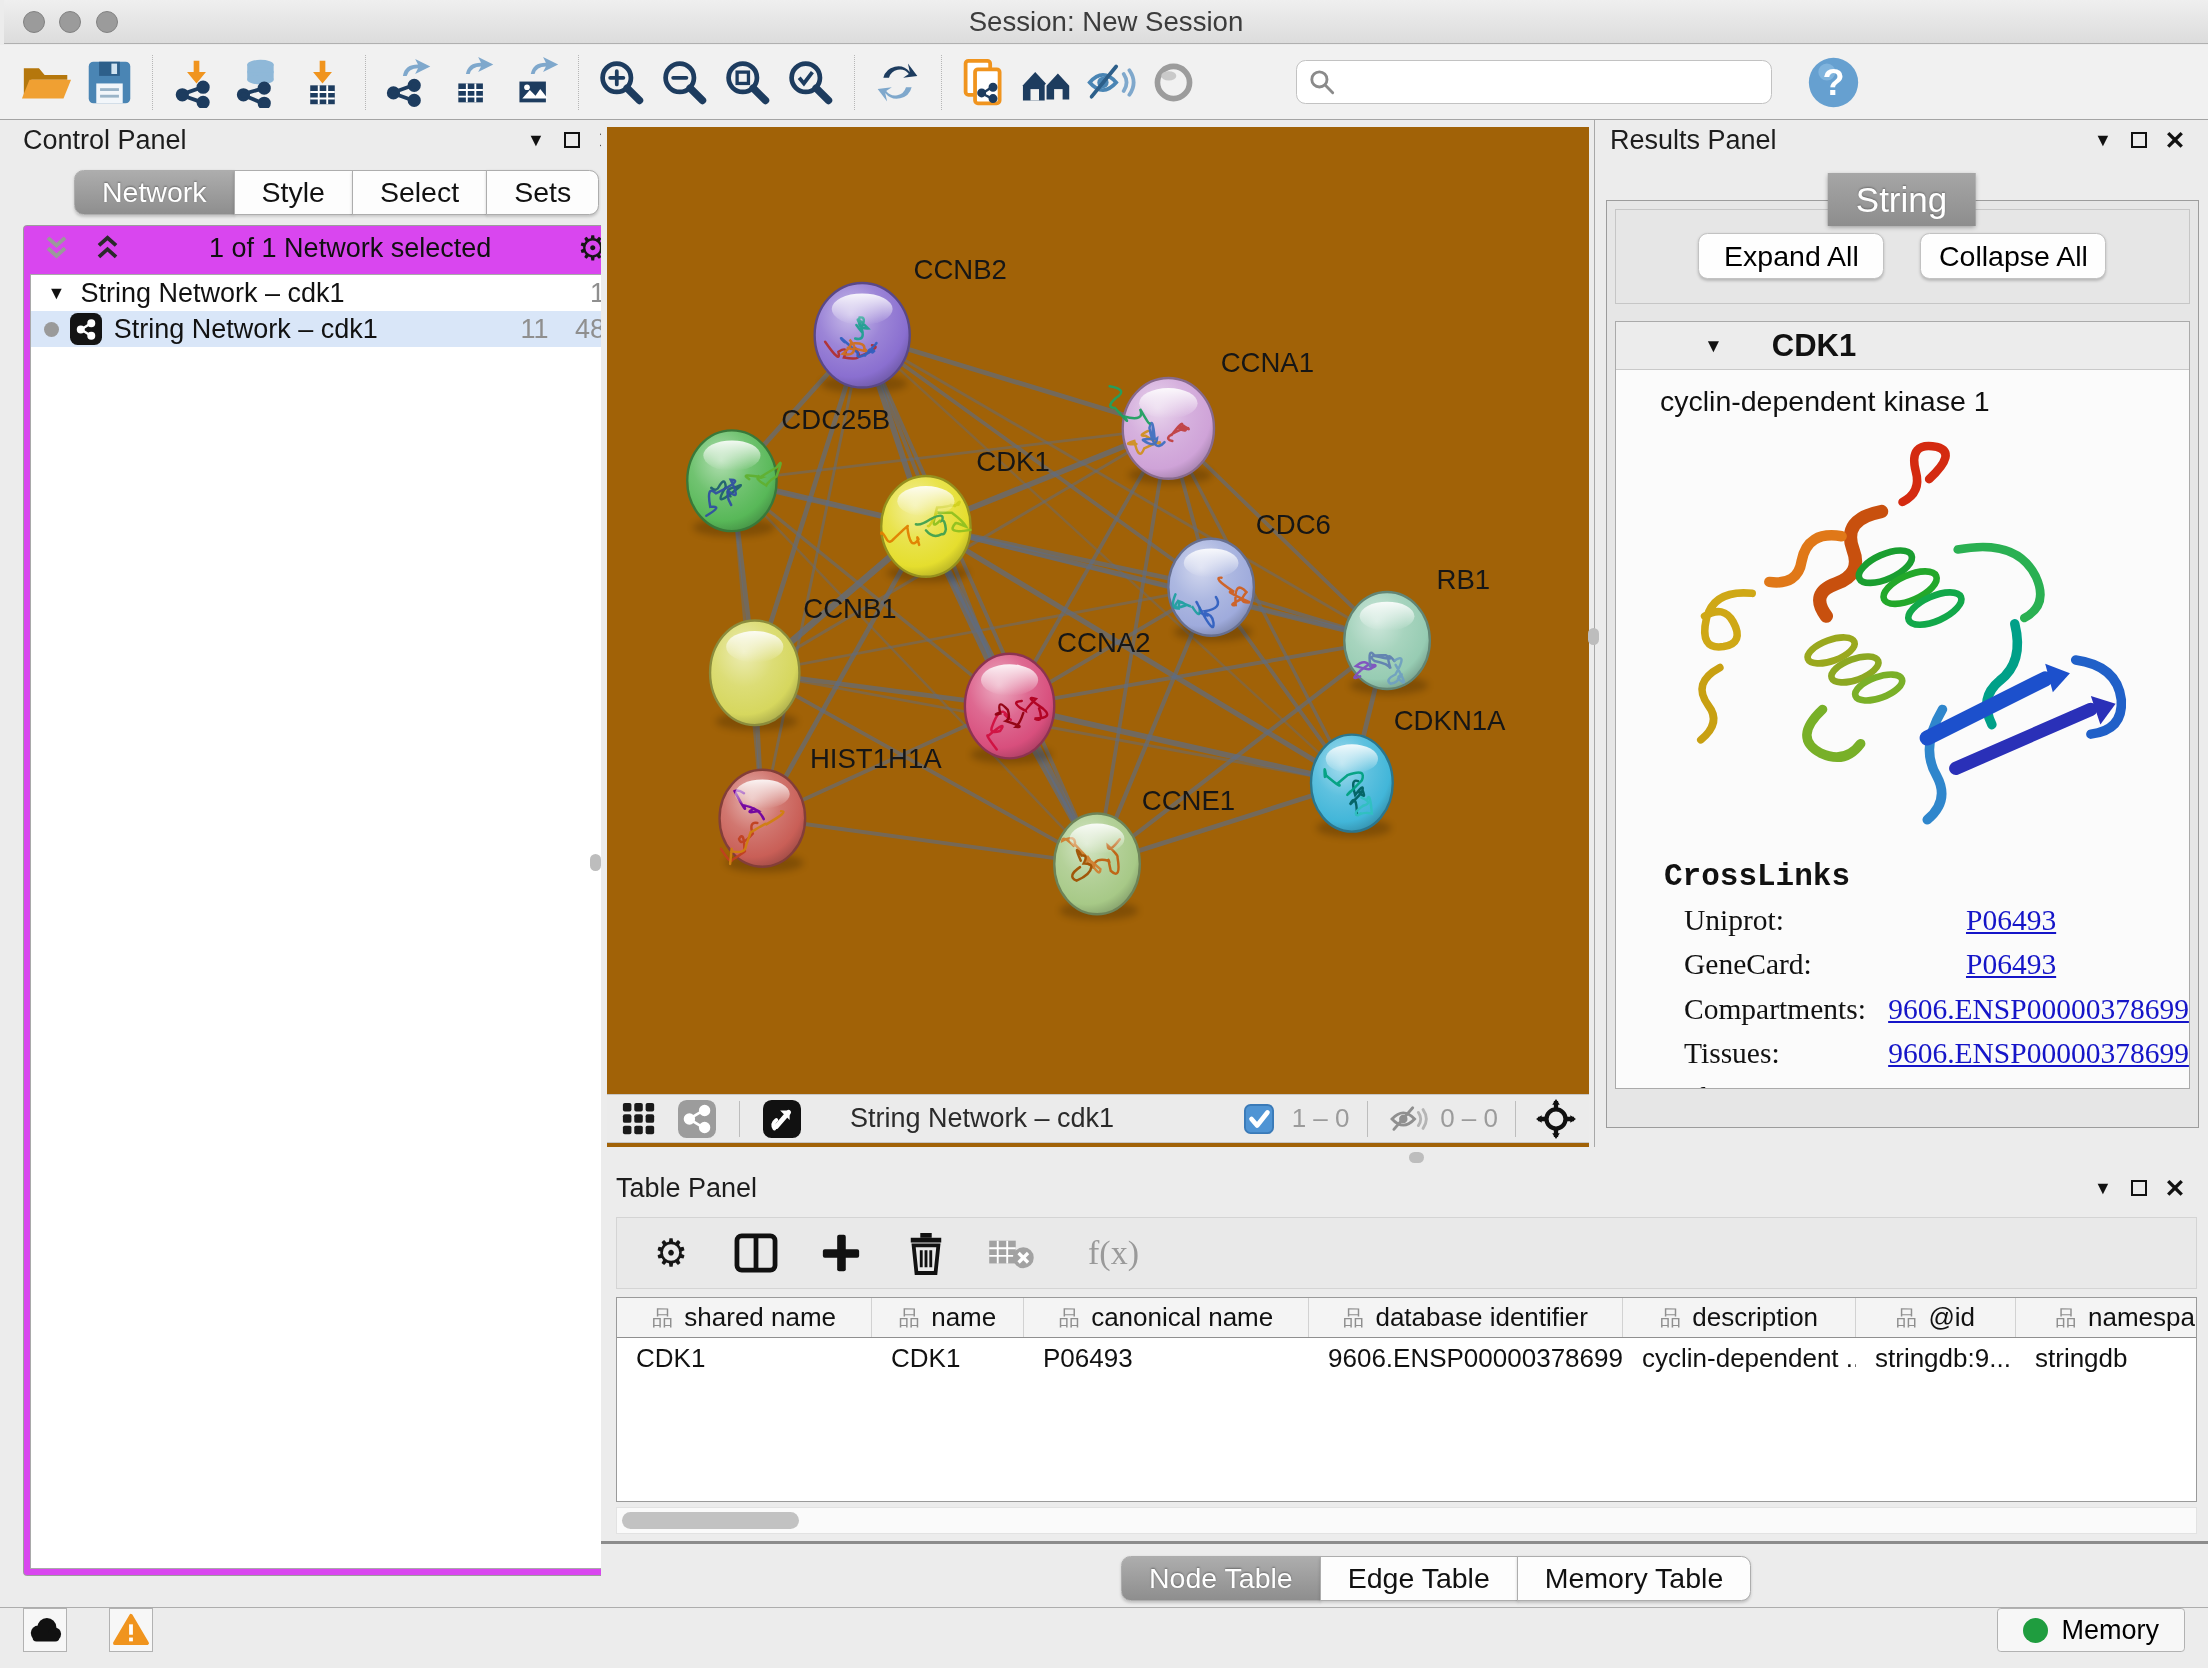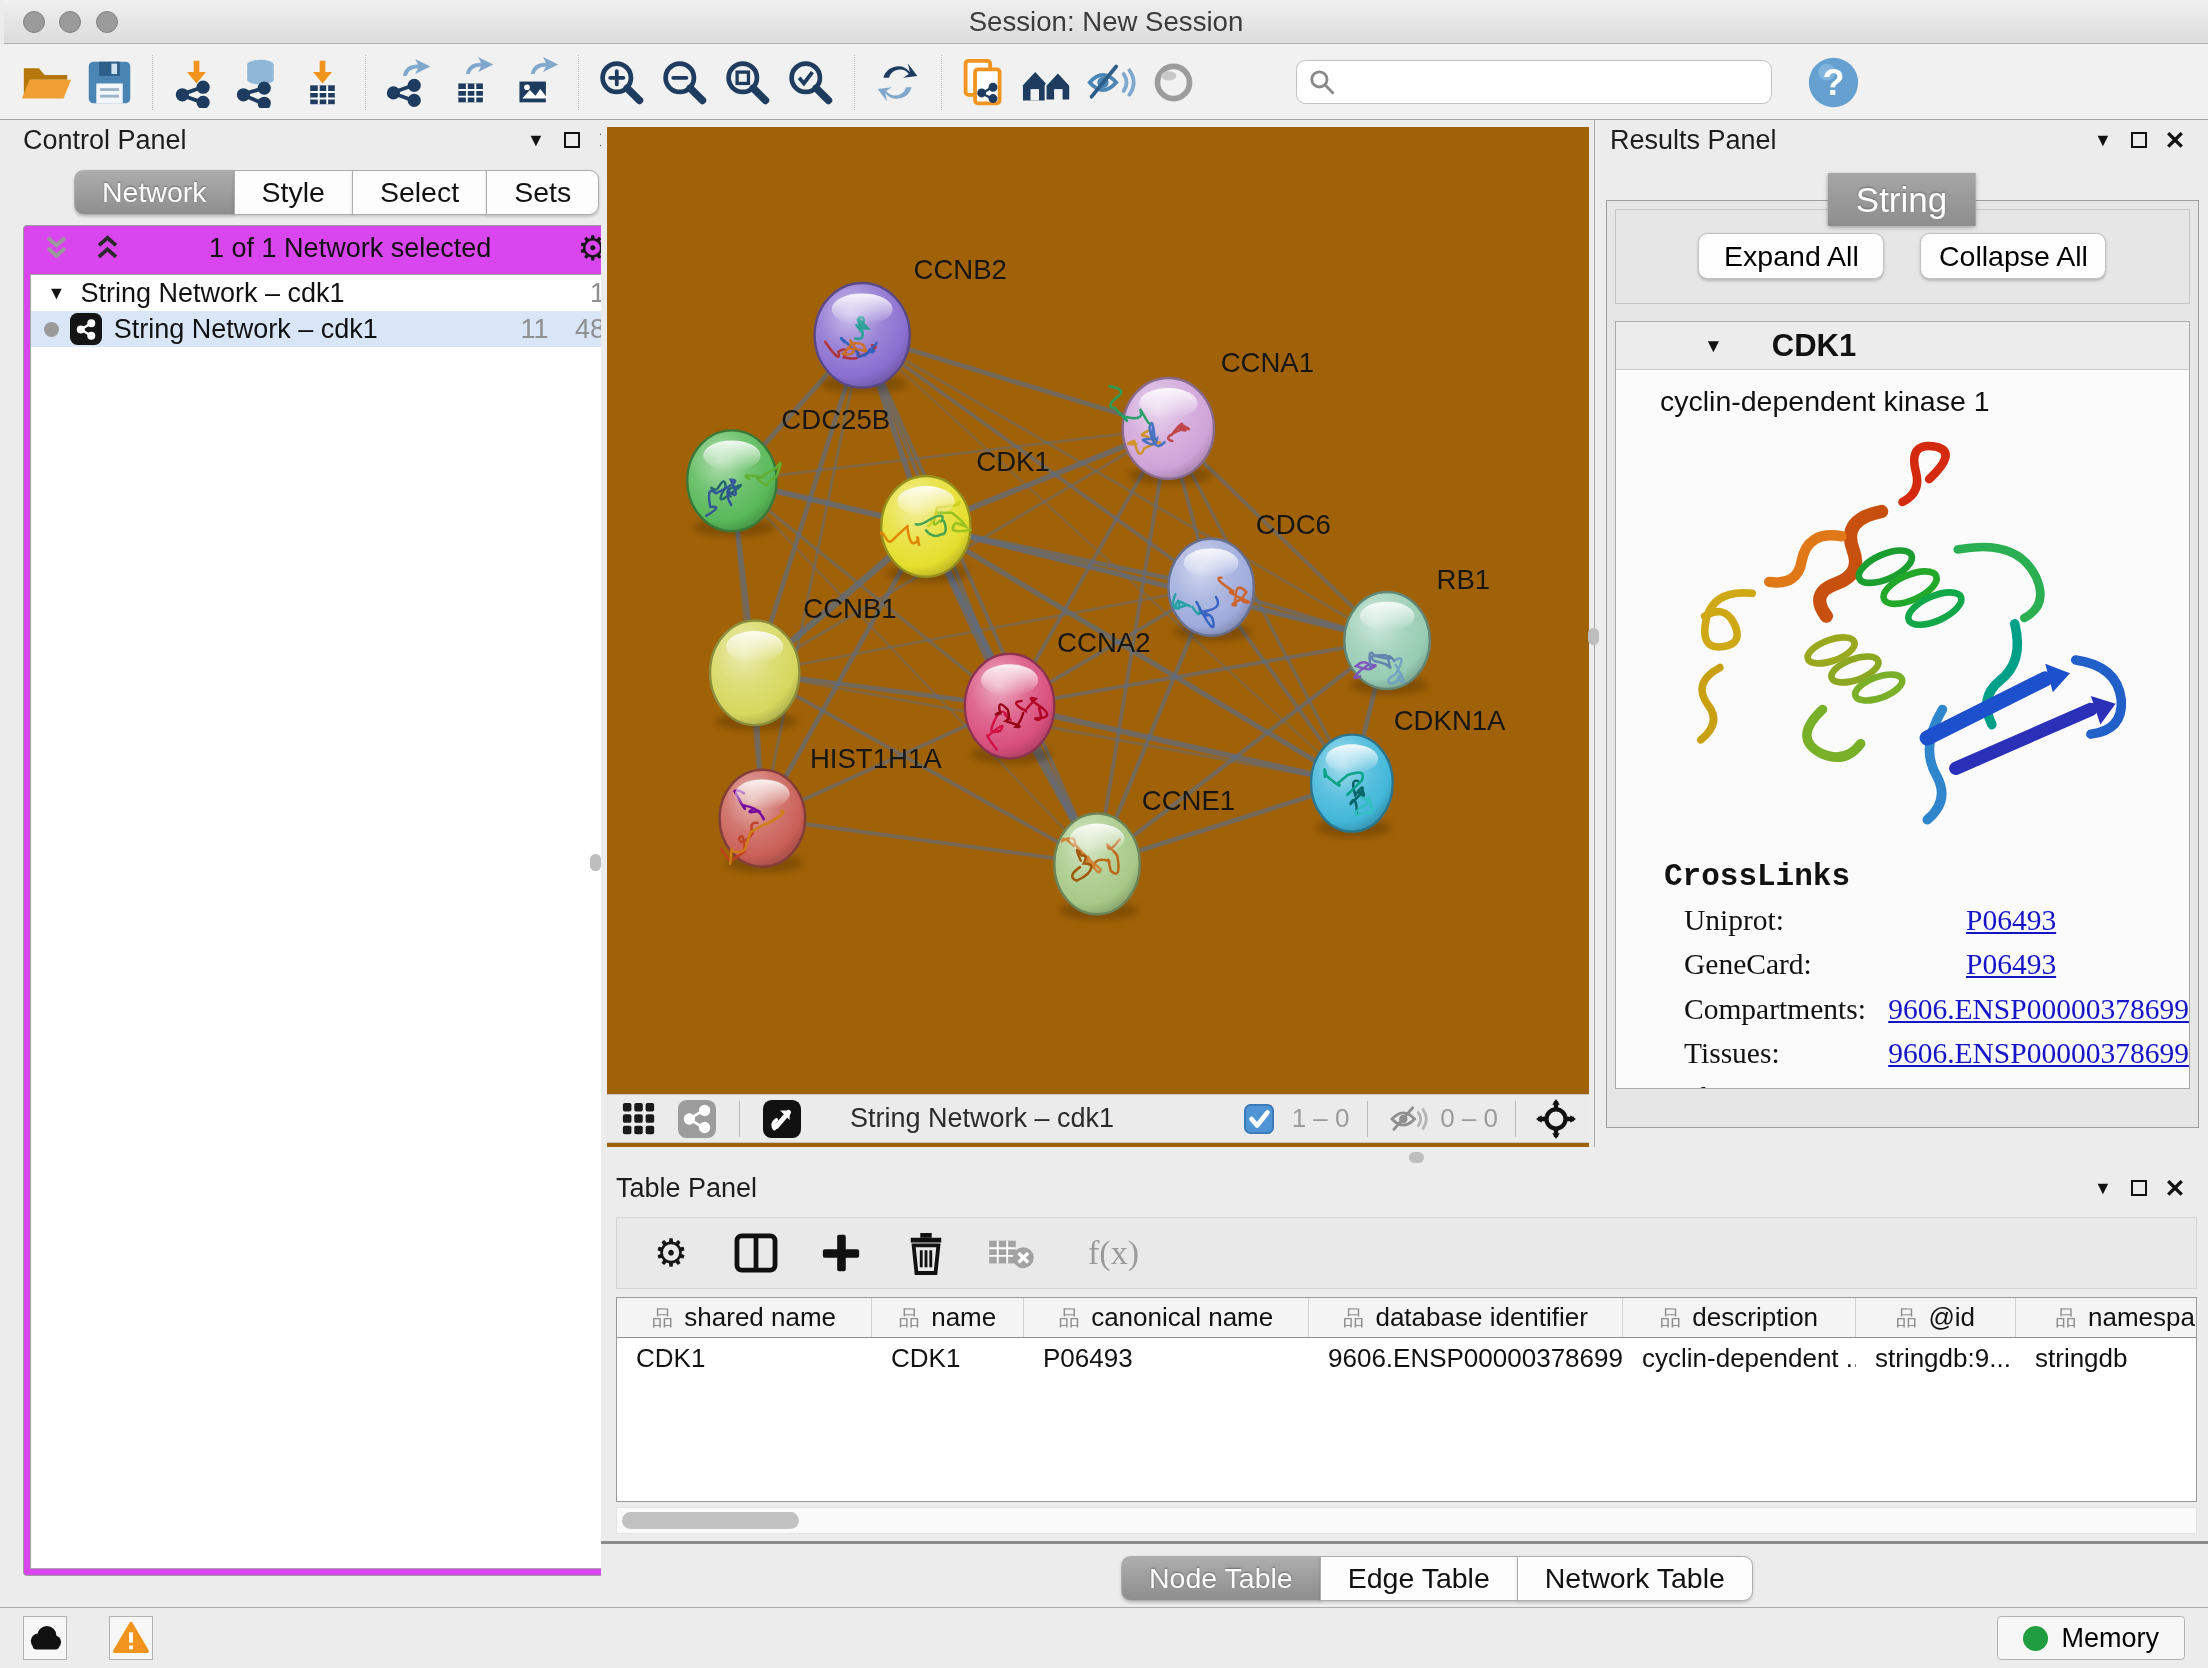--- a/index.html
+++ b/index.html
@@ -90,21 +90,21 @@
 .tp-col{flex:none;display:flex;align-items:center;justify-content:center;gap:11.4px;font-size:26px;border-right:1px solid #d2d2d2;white-space:nowrap;overflow:hidden;cursor:pointer}
 .tp-colicon{color:#8f8f8f;font-size:21px;font-family:"DejaVu Sans",sans-serif}
 .tp-datarow{display:flex;height:40px}
 .tp-cell{flex:none;display:flex;align-items:center;padding-left:19px;font-size:26px;white-space:nowrap;overflow:hidden}
 .tp-hscroll{position:absolute;left:15px;right:11.4px;top:339px;height:27px;background:#fafafa;border:1px solid #e2e2e2}
 .tp-thumb{position:absolute;left:4.8px;top:3.8px;width:177px;height:17px;border-radius:8.6px;background:#c2c2c2}
 .tp-bottomline{position:absolute;left:0;right:0;top:373px;height:2.9px;background:#8c8c8c}
 .tp-tabs{position:absolute;left:521px;top:388px;display:flex}
 
 
-.statusbar{position:absolute;left:0;top:1607px;right:0;height:61px;background:#ececec;border-top:1.9px solid #adadad;display:flex;align-items:center;padding:0 23px;gap:42px}
+.statusbar{position:absolute;left:0;top:1607px;right:0;height:61px;background:#ececec;border-top:1.9px solid #adadad;display:flex;align-items:flex-start;padding:0 23px;gap:42px}
 .sq-btn{width:44px;height:44px;background:#f7f7f7;border:1.9px solid #b2b2b2;display:flex;align-items:center;justify-content:center}
 .memory-btn{margin-left:auto;height:44px;background:#f7f7f7;border:1.9px solid #b2b2b2;border-radius:3.8px;display:flex;align-items:center;gap:13.3px;padding:0 25px;font-size:27px}
 .memory-dot{width:25px;height:25px;border-radius:50%}
 #graph text{font-family:"Liberation Sans",sans-serif}
 </style>
 </head>
 <body>
 
 <div class="titlebar">
   <div class="lights">
@@ -819,21 +819,21 @@
         </div>
       </div>
   </div>
   <div class="tp-hscroll">
     <span class="tp-thumb"></span>
   </div>
   <div class="tp-bottomline"></div>
   <div class="tp-tabs" id="tp-tabs">
       <button class="tab first selected">Node Table</button>
       <button class="tab">Edge Table</button>
-      <button class="tab last">Network Table</button>
+      <button class="tab last">Memory Table</button>
     </div>
 </div>
 
 <div class="statusbar">
   <button class="sq-btn">
     <svg width="36" height="28.5" viewBox="0 0 38 30">
         <circle cx="12" cy="18" r="8" fill="#111"></circle>
         <circle cx="21" cy="12" r="10" fill="#111"></circle>
         <circle cx="29" cy="19" r="7" fill="#111"></circle>
         <rect x="6" y="18" width="28" height="9" rx="4" fill="#111"></rect>

